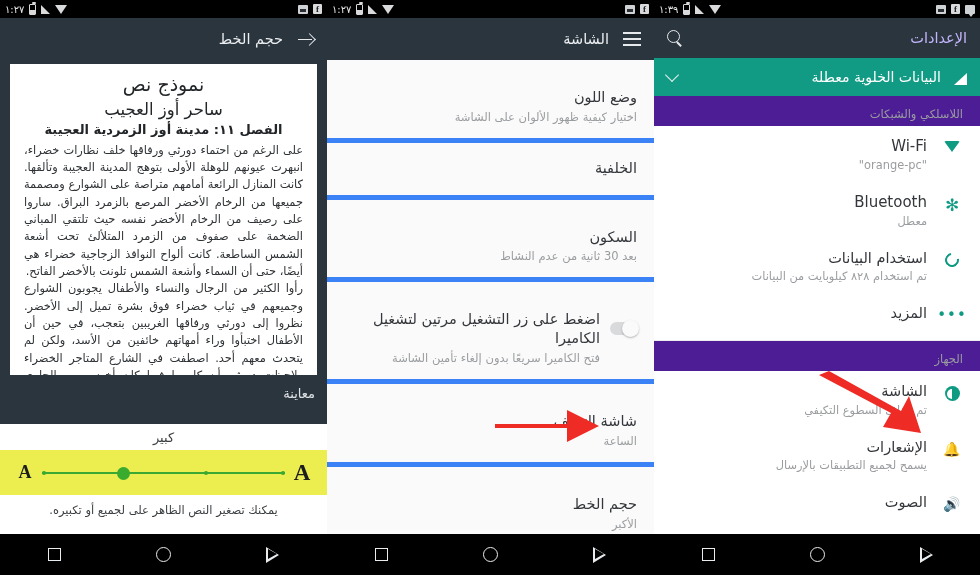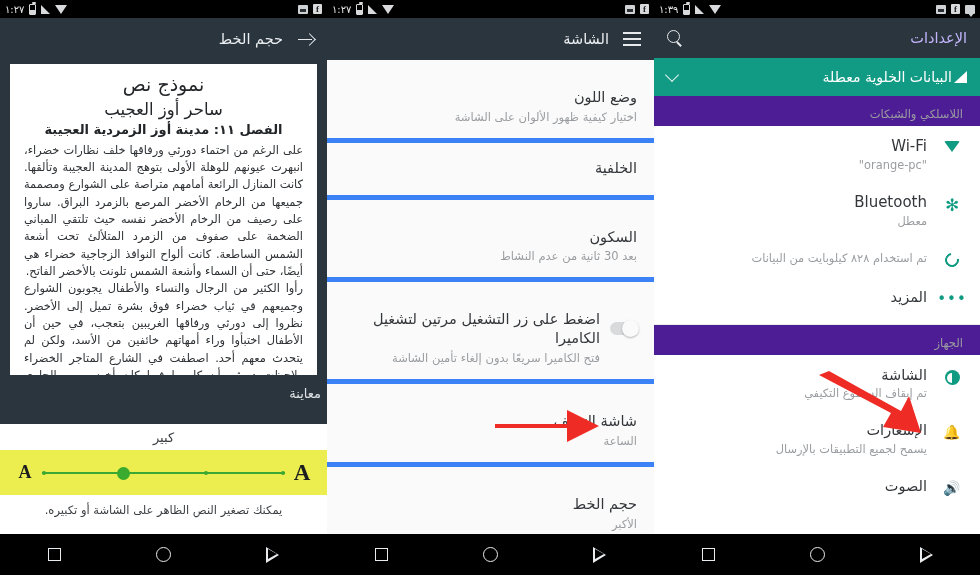--- a/index.html
+++ b/index.html
@@ -52,21 +52,21 @@
 
   .preview-card {
     position:absolute; top:64px; left:10px; right:10px; height:311px;
     background:#fff; overflow:hidden; direction: rtl; padding: 8px 14px 0 14px;
   }
   .pv-h1 { font-size:19px; color:#232629; text-align:center; line-height:1.35; }
   .pv-h2 { font-size:16.5px; color:#232629; text-align:center; line-height:1.4; }
   .pv-h3 { font-size:13px; color:#232629; text-align:center; line-height:1.45; font-weight:600; margin-bottom:2px;}
   .pv-p { font-size:11.4px; color:#2e3235; text-align:justify; line-height:1.52; }
 
-  .preview-label { position:absolute; top:386px; right:6px; color:#dfe3e6; font-size:13px; direction:rtl;}
+  .preview-label { position:absolute; top:386px; right:12px; color:#dfe3e6; font-size:13px; direction:rtl;}
 
   .size-panel { position:absolute; left:0; right:0; top:424px; bottom:41px; background:#fff; direction:rtl; }
   .size-word { text-align:center; font-size:13px; color:#3b3f42; padding-top:6px; }
   .slider-band { background:#ebee4e; height:45px; margin-top:5px; display:flex; align-items:center; padding:0 8px; direction:ltr;}
   .letter-small { font-size:18px; color:#1b1d1f; font-weight:700; width:34px; text-align:center; font-family:"Liberation Serif", serif;}
   .letter-big { font-size:23px; color:#1b1d1f; font-weight:700; width:34px; text-align:center; font-family:"Liberation Serif", serif;}
   .track { position:relative; flex:1; height:20px; }
   .track-line { position:absolute; top:9.5px; left:0; right:0; height:1.6px; background:#3aa832; }
   .tick { position:absolute; top:8px; width:4px; height:4px; border-radius:50%; background:#3aa832; }
   .knob { position:absolute; top:4px; width:13px; height:13px; border-radius:50%; background:#3aab2e; }
@@ -100,21 +100,21 @@
 
   
   .appbar3 { height:40px; background:#2b353e; display:flex; align-items:center; justify-content:space-between;
              direction:rtl; padding: 0 13px; }
   .appbar3-title { color:#c4b5fd; font-size:14.5px; }
   .search-ico { width:16px; height:16px; position:relative; }
   .search-ico::before{content:""; position:absolute; top:0; left:0; width:11px; height:11px; border:1.7px solid #e6eaed; border-radius:50%;}
   .search-ico::after{content:""; position:absolute; top:11px; left:10px; width:6px; height:1.7px; background:#e6eaed; transform:rotate(45deg); transform-origin:left;}
   .green-banner { height:38px; background:#129b84; display:flex; align-items:center; direction:rtl;
                   padding:0 13px; justify-content:space-between; }
-  .gb-left { display:flex; align-items:flex-start; }
+  .gb-left { display:flex; align-items:flex-end; gap:11px; }
   .gb-text { color:#ffffff; font-size:14px; }
   .cell-off { width:15px; height:14px; position:relative; }
   .cell-off::before{content:""; position:absolute; bottom:0; right:0; width:0;height:0;
        border-left:13px solid transparent; border-bottom:12px solid #ffffff;}
   .cell-off::after{content:""; position:absolute; top:-1px; right:-1px; width:6px;height:6px; color:#fff; font-size:8px;}
   .chev-down { width:10px; height:10px; border-right:1.7px solid #e6f3f0; border-bottom:1.7px solid #e6f3f0;
                transform: rotate(45deg); margin-bottom:4px; }
   .sec-head { direction:rtl; padding:11px 17px 5px 17px; font-size:11.5px; color:#9a9da0; background:#4c1d95;}
   .row3 { direction:rtl; display:flex; align-items:flex-start; gap:14px; padding:11px 17px 10px 17px; background:#fff;}
   .row3 .ic { width:22px; flex:0 0 auto; display:flex; justify-content:center; padding-top:4px;}
@@ -179,21 +179,21 @@
         <span class="track">
           <span class="track-line"></span>
           <span class="tick" style="left:0px"></span>
           <span class="tick" style="left:33.3%"></span>
           <span class="tick" style="left:66.6%"></span>
           <span class="tick" style="right:0px"></span>
           <span class="knob" style="left:31%"></span>
         </span>
         <span class="letter-big">A</span>
       </div>
-      <div class="hint">يمكنك تصغير النص الظاهر على الشاشة أو تكبيره.</div>
+      <div class="hint">يمكنك تصغير النص الظاهر على لجميع أو تكبيره.</div>
     </div>
 
     <div class="navbar">
       <span class="nv-square"></span>
       <span class="nv-circle"></span>
       <span class="nv-tri"></span>
     </div>
   </div>
 
   <div class="phone p2">
@@ -316,20 +316,21 @@
         <div class="r3-title ltr">Bluetooth</div>
         <div class="r3-sub">معطل</div>
       </span>
     </div>
 
     <div class="row3">
       <span class="ic">
           <span class="ic-data"></span>
         </span>
       <span class="tx">
+        <div class="r3-title">استخدام البيانات</div>
         <div class="r3-sub">تم استخدام ٨٢٨ كيلوبايت من البيانات</div>
       </span>
     </div>
 
     <div class="row3" style="padding-bottom:13px">
       <span class="ic">
           <span class="ic-more">•••</span>
         </span>
       <span class="tx">
         <div class="r3-title">المزيد</div>

